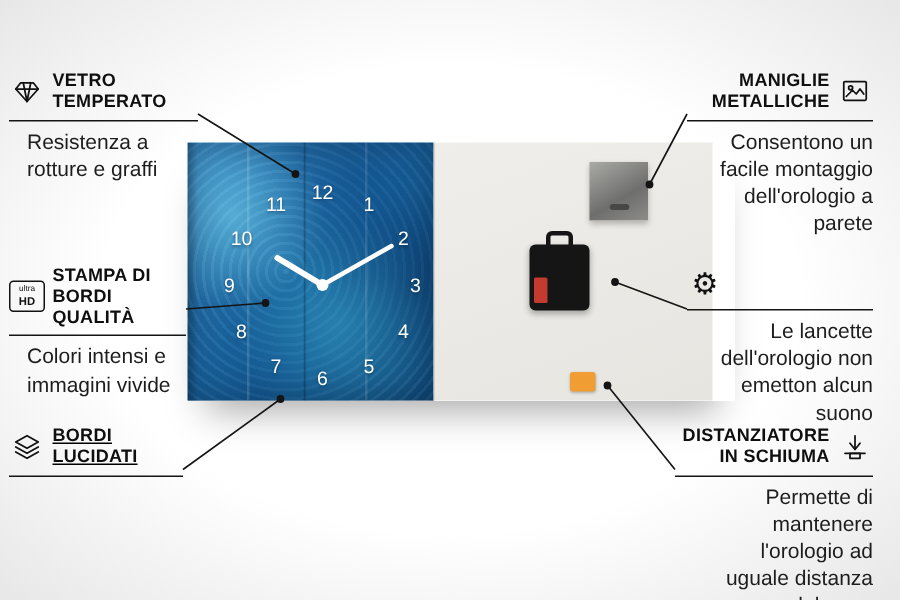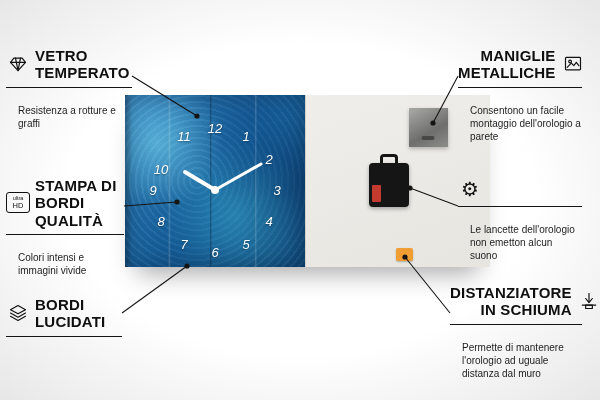--- a/index.html
+++ b/index.html
@@ -11,31 +11,30 @@
   #stage{position:relative;width:600px;height:400px;}
   #connectors{position:absolute;left:0;top:0;z-index:3;pointer-events:none;}
 
   
   #product{
     position:absolute;left:125px;top:95px;width:365px;height:172px;
     display:flex;z-index:1;
     box-shadow:0 18px 24px -12px rgba(0,0,0,.35);
   }
   #clock-front{
-    position:relative;width:180px;height:172px;overflow:hidden;
+    position:relative;width:164px;height:172px;overflow:hidden;
     background:
       radial-gradient(circle at 18% 28%, rgba(120,215,240,.55), transparent 34%),
       radial-gradient(circle at 70% 15%, rgba(10,70,130,.55), transparent 40%),
       radial-gradient(circle at 62% 70%, rgba(60,180,215,.45), transparent 45%),
       radial-gradient(circle at 90% 55%, rgba(8,50,100,.6), transparent 38%),
       radial-gradient(circle at 35% 85%, rgba(15,80,140,.5), transparent 40%),
       repeating-radial-gradient(circle at 40% 50%, rgba(255,255,255,.06) 0 2px, rgba(0,20,40,.07) 2px 6px),
       linear-gradient(135deg,#3a8ecb,#1c6aa5 50%,#114f80);
     box-shadow:inset 0 0 25px rgba(0,20,45,.4);
-    font-style:italic;
   }
   #clock-front::before{
     content:"";position:absolute;inset:0;z-index:1;
     background:linear-gradient(90deg,
       rgba(0,0,0,.25), transparent 4%,
       transparent 24%, rgba(255,255,255,.18) 24.5%, transparent 25.5%,
       transparent 47%, rgba(0,10,25,.28) 47.5%, transparent 48.5%,
       transparent 72%, rgba(255,255,255,.15) 72.5%, transparent 73.5%);
   }
   .num{
@@ -77,38 +76,38 @@
   }
 
   
   .callout{position:absolute;z-index:2;}
   .head{
     display:flex;align-items:center;gap:5px;
     border-bottom:1.4px solid #141414;padding-bottom:5px;
   }
   .callout.right .head{justify-content:flex-start;}
   .title{
-    font-weight:bold;font-size:15px;line-height:1.15;
+    font-weight:bold;font-size:12px;line-height:1.15;
     letter-spacing:.2px;color:#0f0f0f;
   }
   .callout.right .title{text-align:right;}
-  .subtitle{margin-top:16px;font-size:10px;line-height:1.3;color:#1d1d1d;padding-left:12px;}
-  .callout.right .subtitle{}
+  .subtitle{margin-top:4px;font-size:14px;line-height:1.3;color:#1d1d1d;padding-left:12px;}
+  .callout.right .subtitle{text-align:right;}
   .icon{flex:0 0 auto;width:24px;height:24px;display:flex;align-items:center;justify-content:center;color:#111;}
   .icon svg{stroke:#111;fill:none;stroke-width:1.4;stroke-linejoin:round;stroke-linecap:round;}
   .badge{
     width:24px;height:19px;border:1.4px solid #111;border-radius:3px;
     display:flex;flex-direction:column;align-items:center;justify-content:center;line-height:1;
   }
-  .uhd1{font-size:5.5px;} .uhd2{font-size:7.5px;font-weight:normal;}
+  .uhd1{font-size:5.5px;} .uhd2{font-size:7.5px;font-weight:bold;}
   .gear{font-size:20px;line-height:1;font-family:"DejaVu Sans",sans-serif;}
 
   #co-l1{left:6px;top:47px;width:126px;}
   #co-l2{left:6px;top:177px;width:118px;}
-  #co-l3{left:6px;top:296px;width:116px;}
+  #co-l3{left:6px;top:284px;width:116px;text-decoration:underline;}
   #co-r1{left:458px;top:47px;width:124px;}
   #co-r2{left:458px;top:177px;width:124px;}
   #co-r3{left:450px;top:284px;width:132px;}
 </style>
 </head>
 <body>
 
 <div id="stage">
 
   <svg id="connectors" width="600" height="400" viewBox="0 0 600 400">
@@ -133,21 +132,21 @@
       <span class="num" style="left:90px;top:33px">12</span>
       <span class="num" style="left:121px;top:41px">1</span>
       <span class="num" style="left:144px;top:64px">2</span>
       <span class="num" style="left:152px;top:95px">3</span>
       <span class="num" style="left:144px;top:126px">4</span>
       <span class="num" style="left:121px;top:149px">5</span>
       <span class="num" style="left:90px;top:157px">6</span>
       <span class="num" style="left:59px;top:149px">7</span>
       <span class="num" style="left:36px;top:126px">8</span>
       <span class="num" style="left:28px;top:95px">9</span>
-      <span class="num" style="left:36px;top:74px">10</span>
+      <span class="num" style="left:36px;top:64px">10</span>
       <span class="num" style="left:59px;top:41px">11</span>
       <svg id="hands" width="180" height="172" viewBox="0 0 180 172">
         <line x1="90" y1="95" x2="60" y2="77" stroke="#ffffff" stroke-width="4" stroke-linecap="round"></line>
         <line x1="90" y1="95" x2="136" y2="69" stroke="#ffffff" stroke-width="3" stroke-linecap="round"></line>
         <circle cx="90" cy="95" r="4" fill="#ffffff"></circle>
       </svg>
     </div>
     <div id="clock-back">
       <div id="hanger"></div>
       <div id="mechanism">

